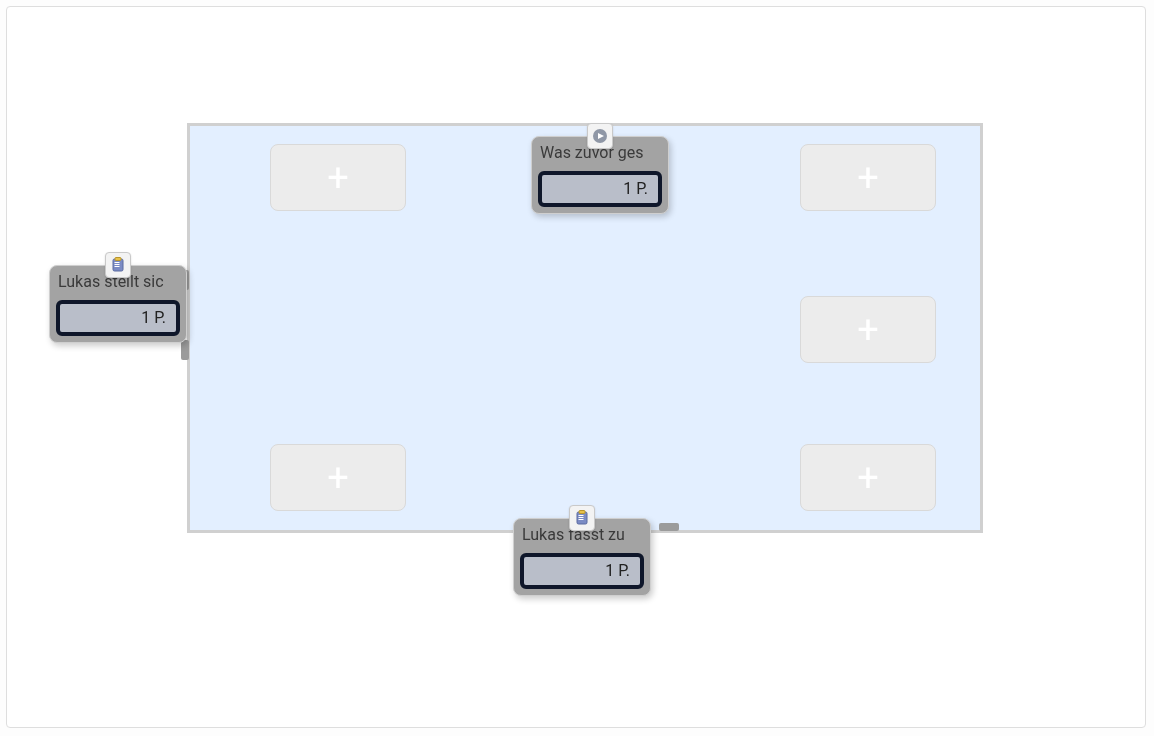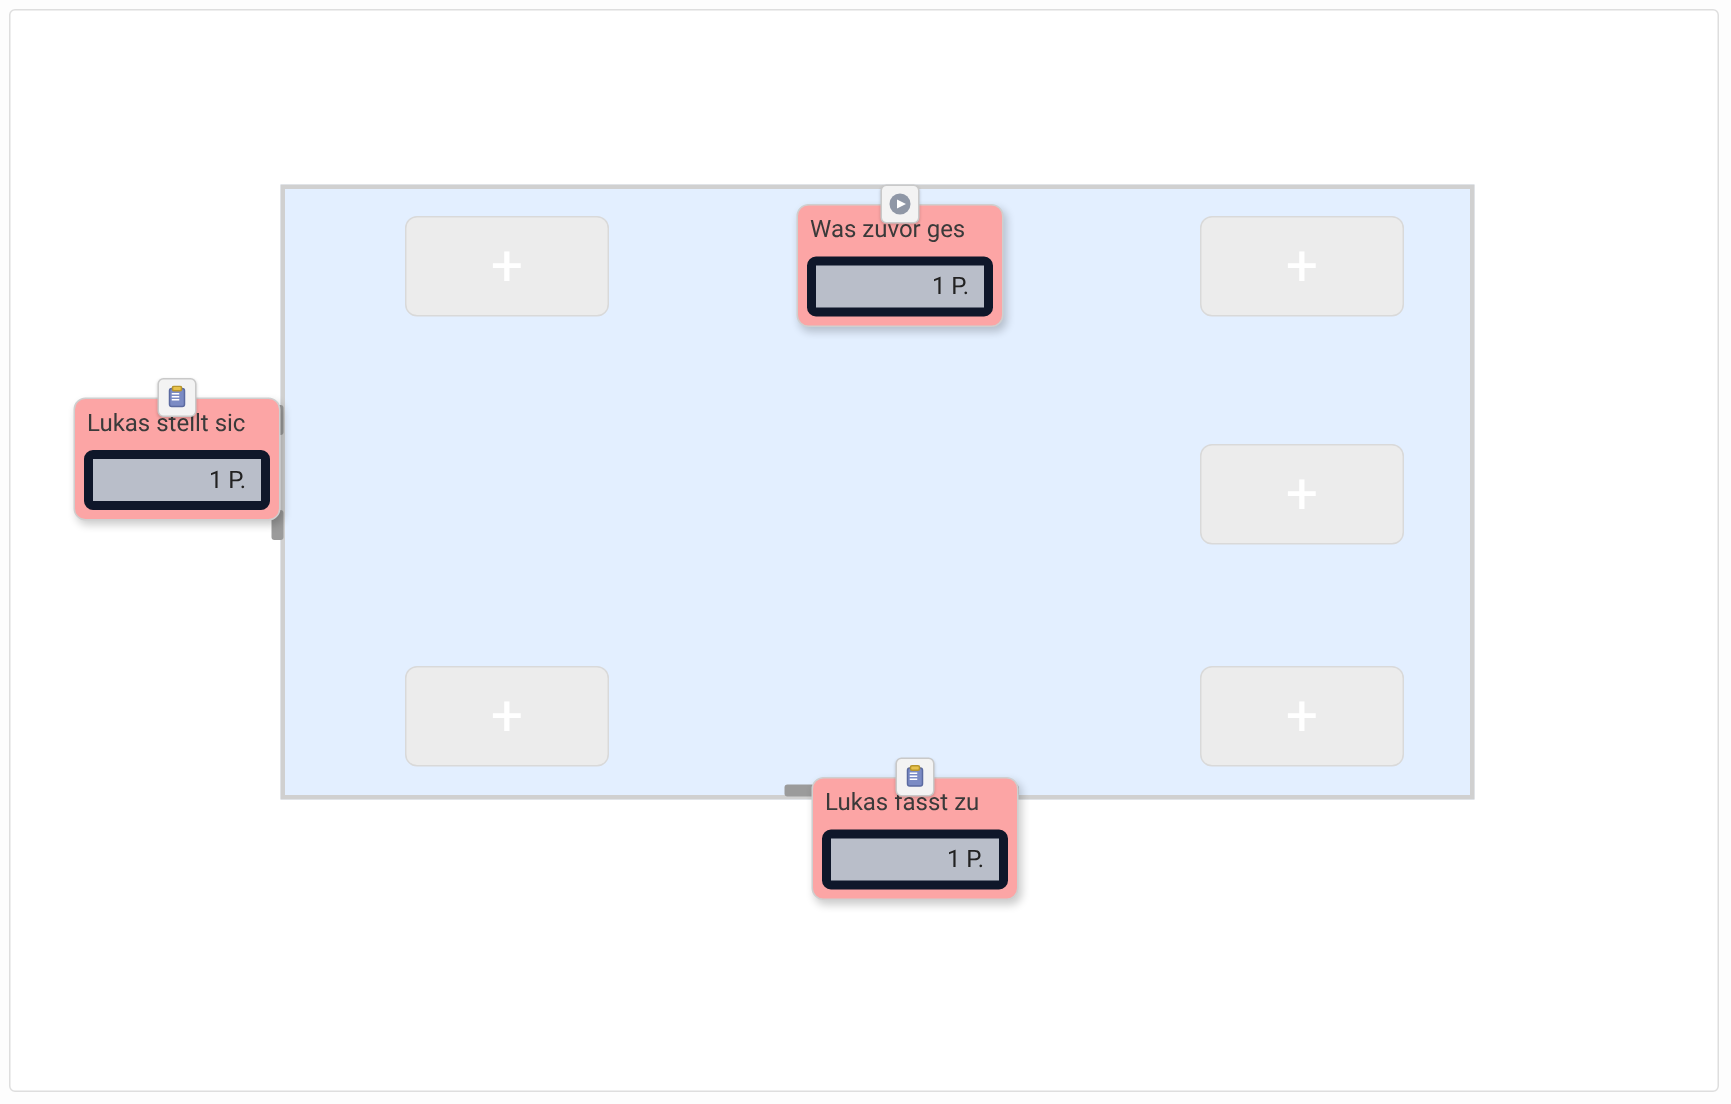--- a/index.html
+++ b/index.html
@@ -61,39 +61,39 @@
   .slot.tl { left: 80px;  top: 18px; }
   .slot.tr { left: 610px; top: 18px; }
   .slot.mr { left: 610px; top: 170px; }
   .slot.bl { left: 80px;  top: 318px; }
   .slot.br { left: 610px; top: 318px; }
 
   
   .card {
     position: absolute;
     width: 138px;
-    background: #fca5a5;
+    background: #a3a3a3;
     border: 1px solid #cfcfcf;
     border-radius: 8px;
     box-shadow: 2px 3px 6px rgba(0,0,0,0.2);
     padding: 6px 6px 6px 6px;
     box-sizing: border-box;
   }
   .card .title {
     font-size: 16px;
     color: #3a3a3a;
     white-space: nowrap;
     overflow: hidden;
     text-align: left;
     padding: 0 2px 6px 2px;
     height: 22px;
   }
   .card .points {
     background: #b9bec9;
-    border: 6px solid #0f172a;
+    border: 4px solid #0f172a;
     border-radius: 6px;
     font-size: 16px;
     color: #222;
     text-align: right;
     padding: 4px 10px;
     height: 20px;
     line-height: 20px;
   }
 
   
@@ -110,21 +110,21 @@
     display: flex;
     align-items: center;
     justify-content: center;
     box-shadow: 0 1px 2px rgba(0,0,0,0.15);
   }
   .badge svg { width: 16px; height: 16px; }
 
   
   .card.card-top    { left: 524px; top: 129px; }
   .card.card-left   { left: 42px;  top: 258px; }
-  .card.card-bottom { left: 534px; top: 511px; }
+  .card.card-bottom { left: 506px; top: 511px; }
 
   
   .tab {
     position: absolute;
     width: 8px;
     height: 20px;
     background: #9b9b9b;
     border-radius: 2px;
   }
   .tab.t1 { left: 174px; top: 263px; }

